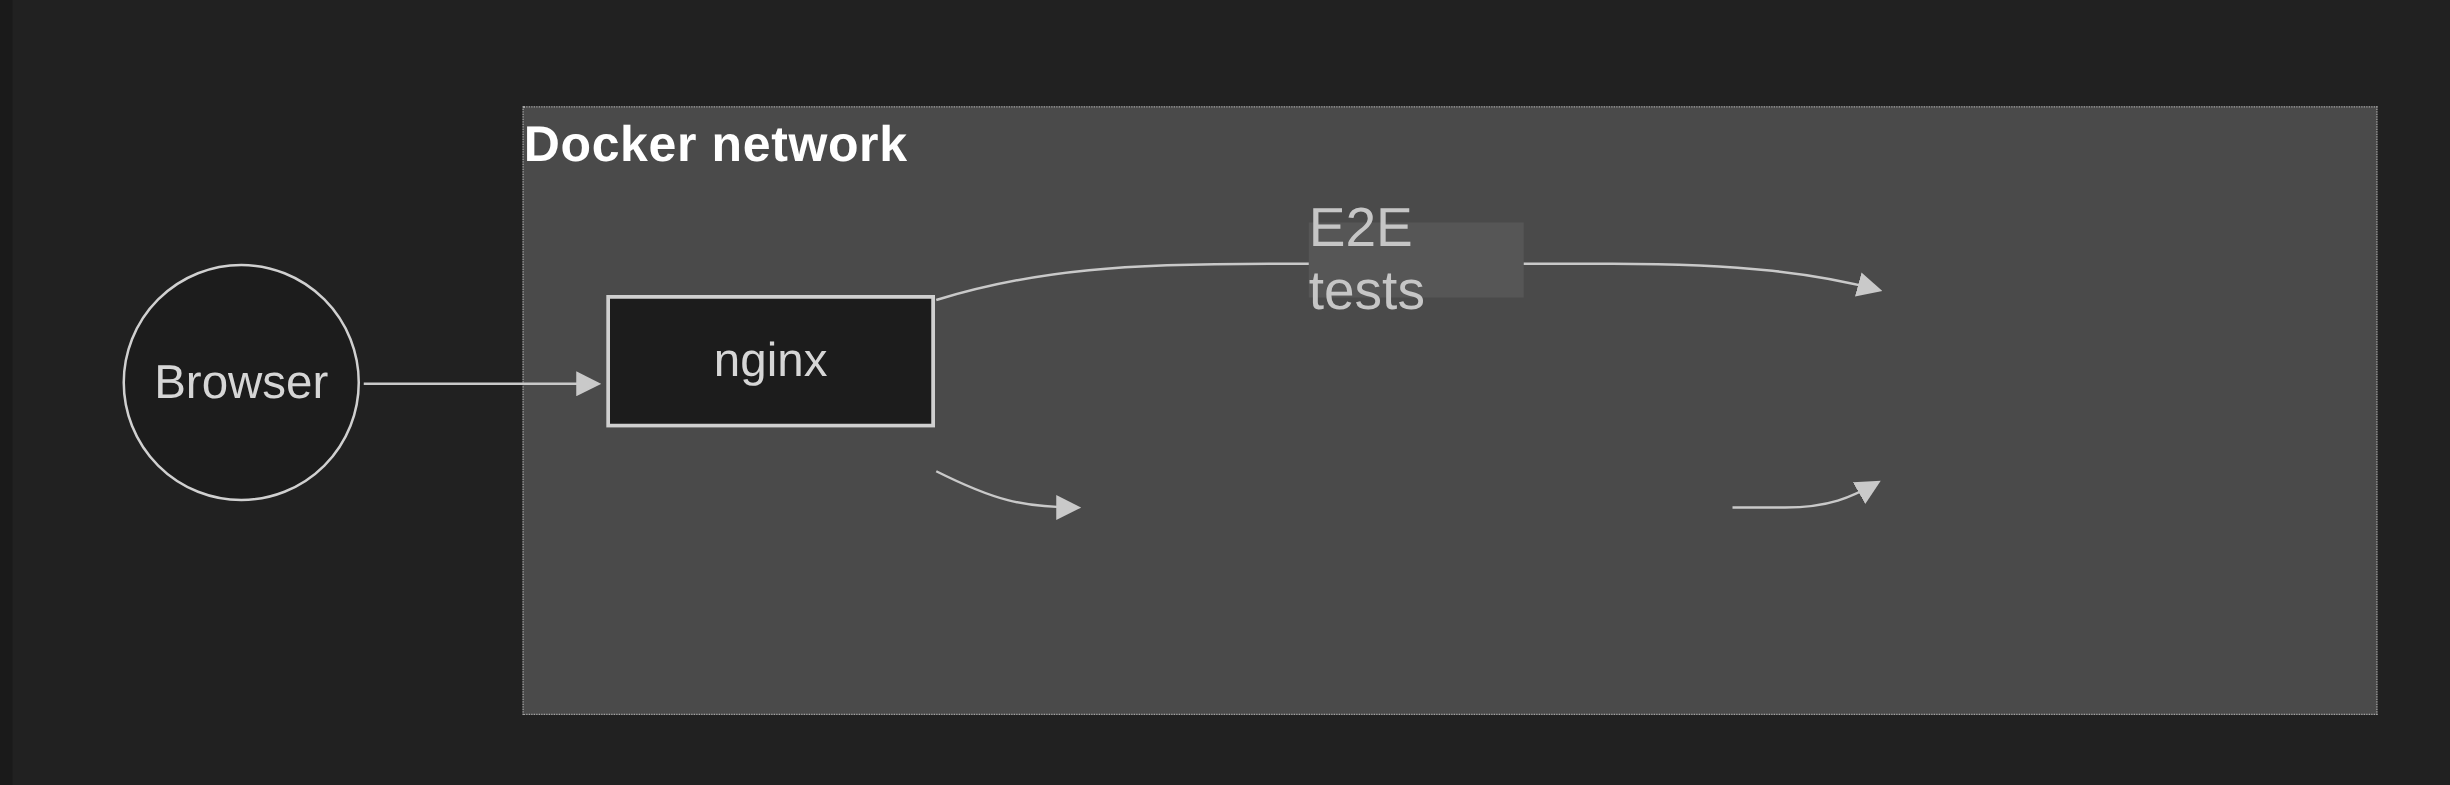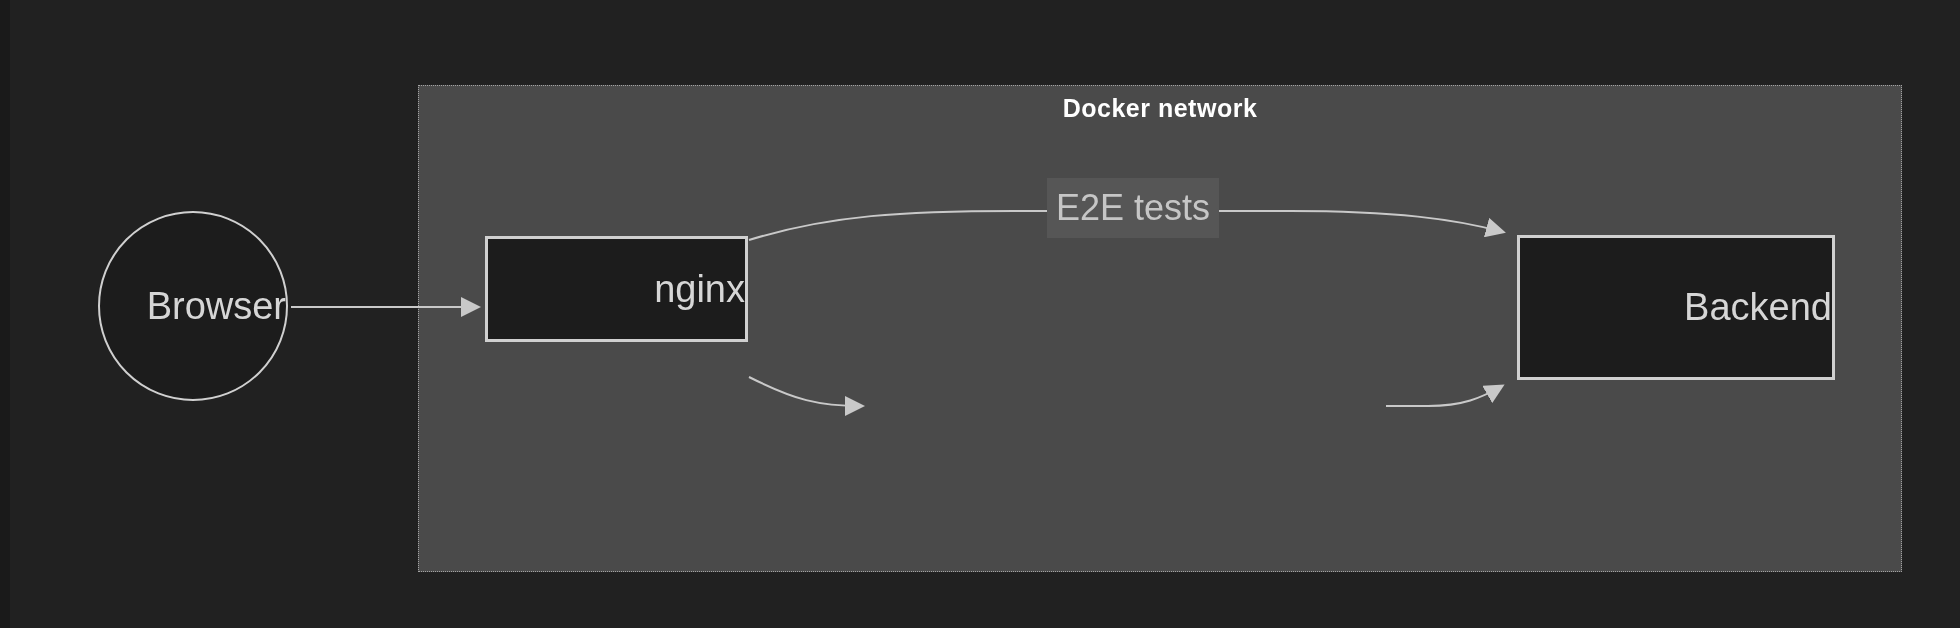--- a/index.html
+++ b/index.html
@@ -39,39 +39,39 @@
     left: 418px; top: 85px;
     width: 1484px; height: 487px;
     background: var(--cluster_fill);
     border: 1px dotted var(--cluster_border);
   }
 
   .cluster-title {
     position: absolute;
     left: 0; top: 8px;
     width: 100%;
-    text-align: center;
-    font-size: 25px;
+    text-align: left;
+    font-size: 40px;
     font-weight: 700;
     color: var(--cluster_title);
     letter-spacing: 0.5px;
   }
 
   svg.edges {
     position: absolute;
     left: 0; top: 0;
     width: 1960px; height: 628px;
     pointer-events: none;
   }
 
   .node {
     position: absolute;
     display: flex;
     align-items: center;
-    justify-content: flex-end;
+    justify-content: center;
     background: var(--node_fill);
     border: 3px solid var(--node_border);
     color: var(--node_text);
     font-size: 38px;
     text-align: center;
   }
 
   .node--circle {
     left: 98px; top: 211px;
     width: 190px; height: 190px;
@@ -85,21 +85,21 @@
 
   .edge-label {
     position: absolute;
     left: 1047px; top: 178px;
     width: 172px; height: 60px;
     display: flex;
     align-items: center;
     justify-content: center;
     background: var(--edge_label_bg);
     color: var(--edge_label_text);
-    font-size: 36px;
+    font-size: 44px;
   }
 </style>
 </head>
 <body>
 
 <div class="stage">
 
   <div class="left-strip"></div>
 
   <div class="cluster">
@@ -122,21 +122,18 @@
 
   <div class="node node--circle">
     <span>Browser</span>
   </div>
 
   <div class="node node--nginx">
     <span>nginx</span>
   </div>
 
 
-  <div class="node node--backend">
-    <span>Backend</span>
-  </div>
 
   <div class="edge-label">
     <span>E2E tests</span>
   </div>
 
 </div>
 
 </body></html>

